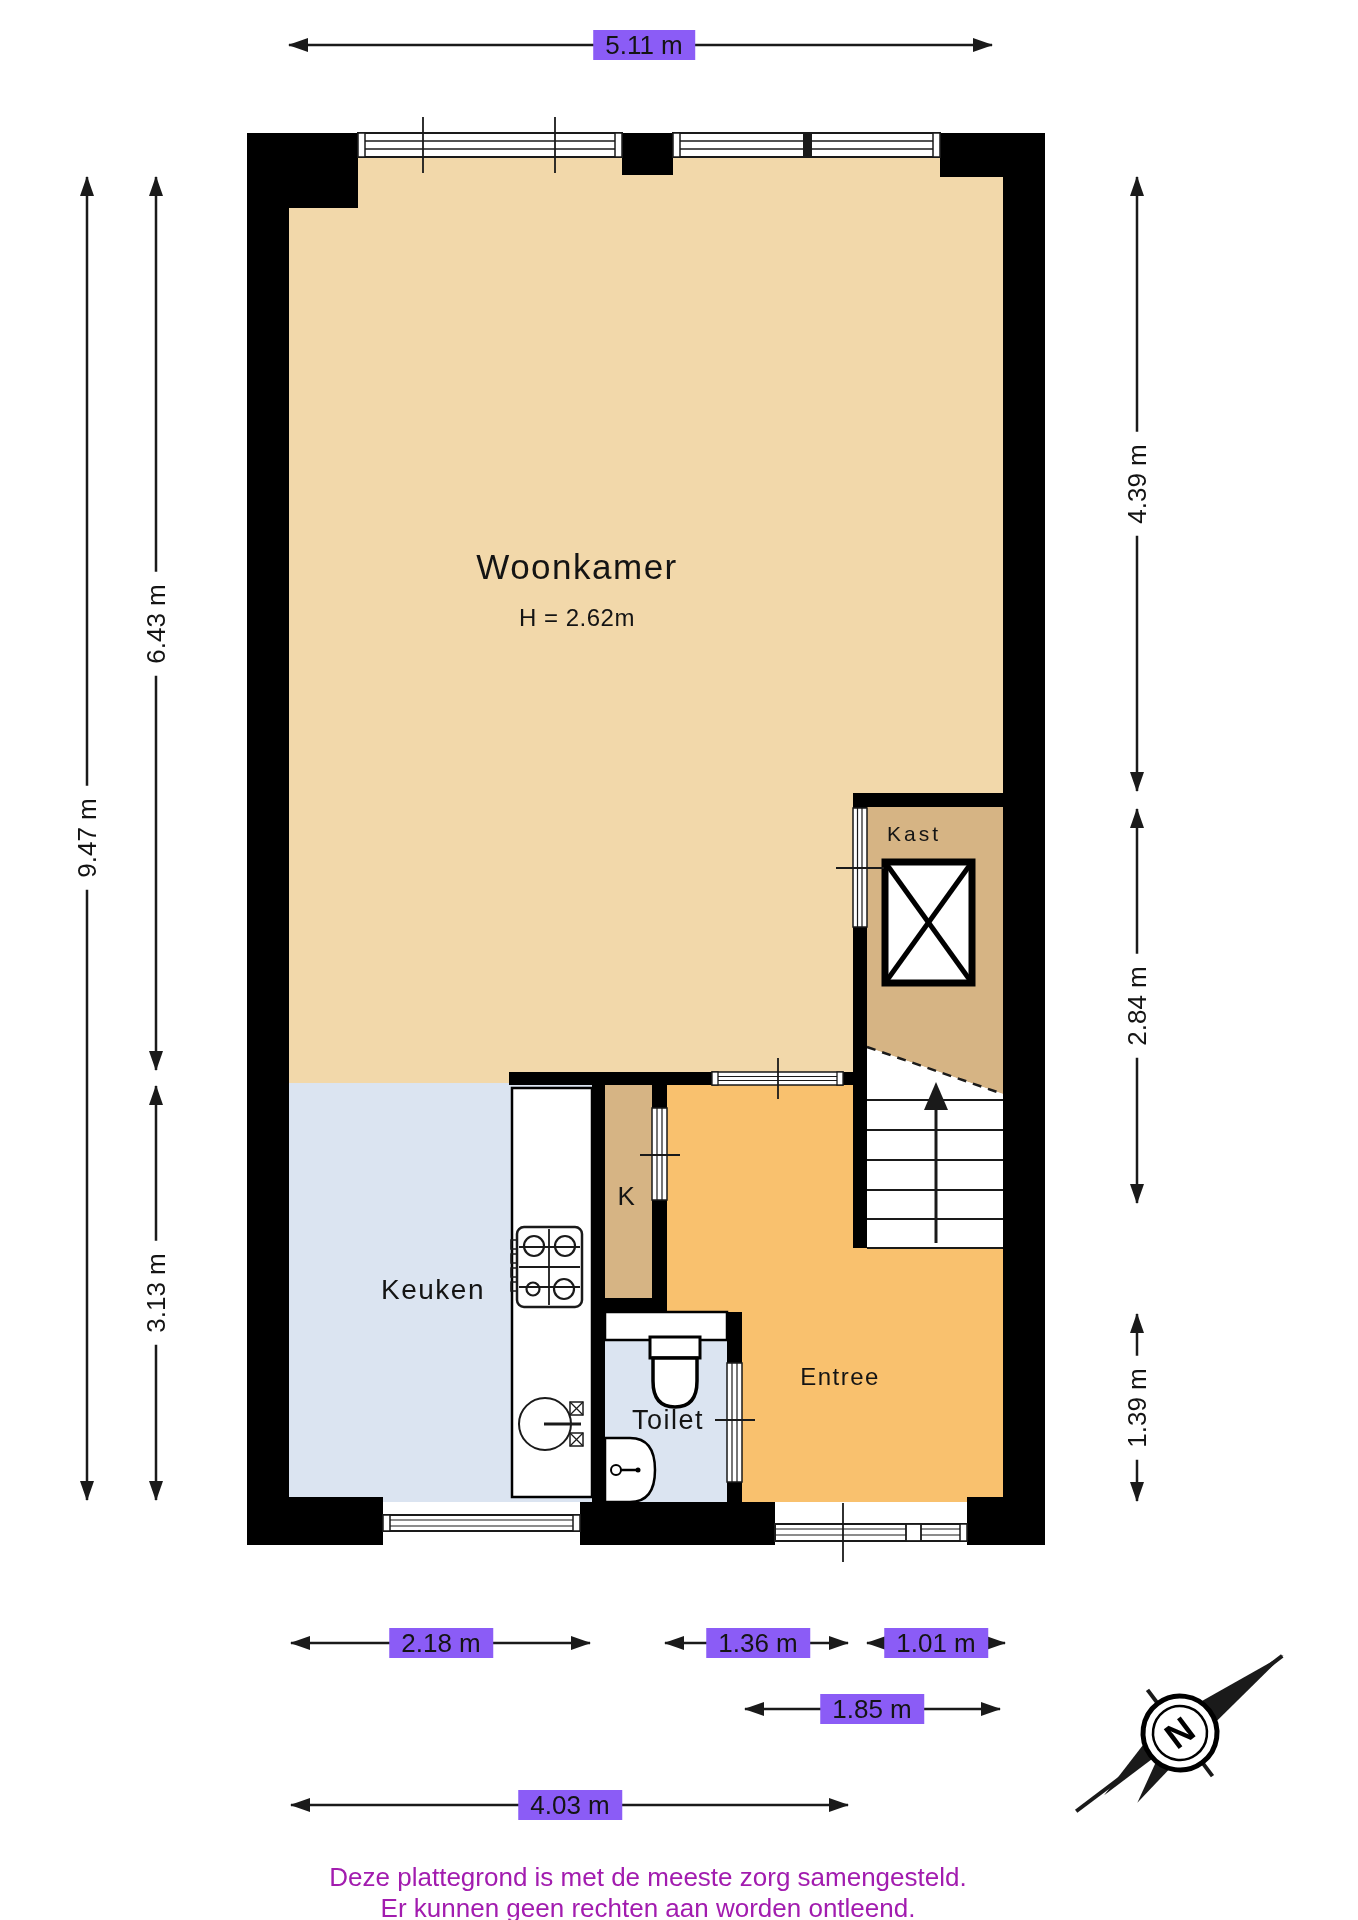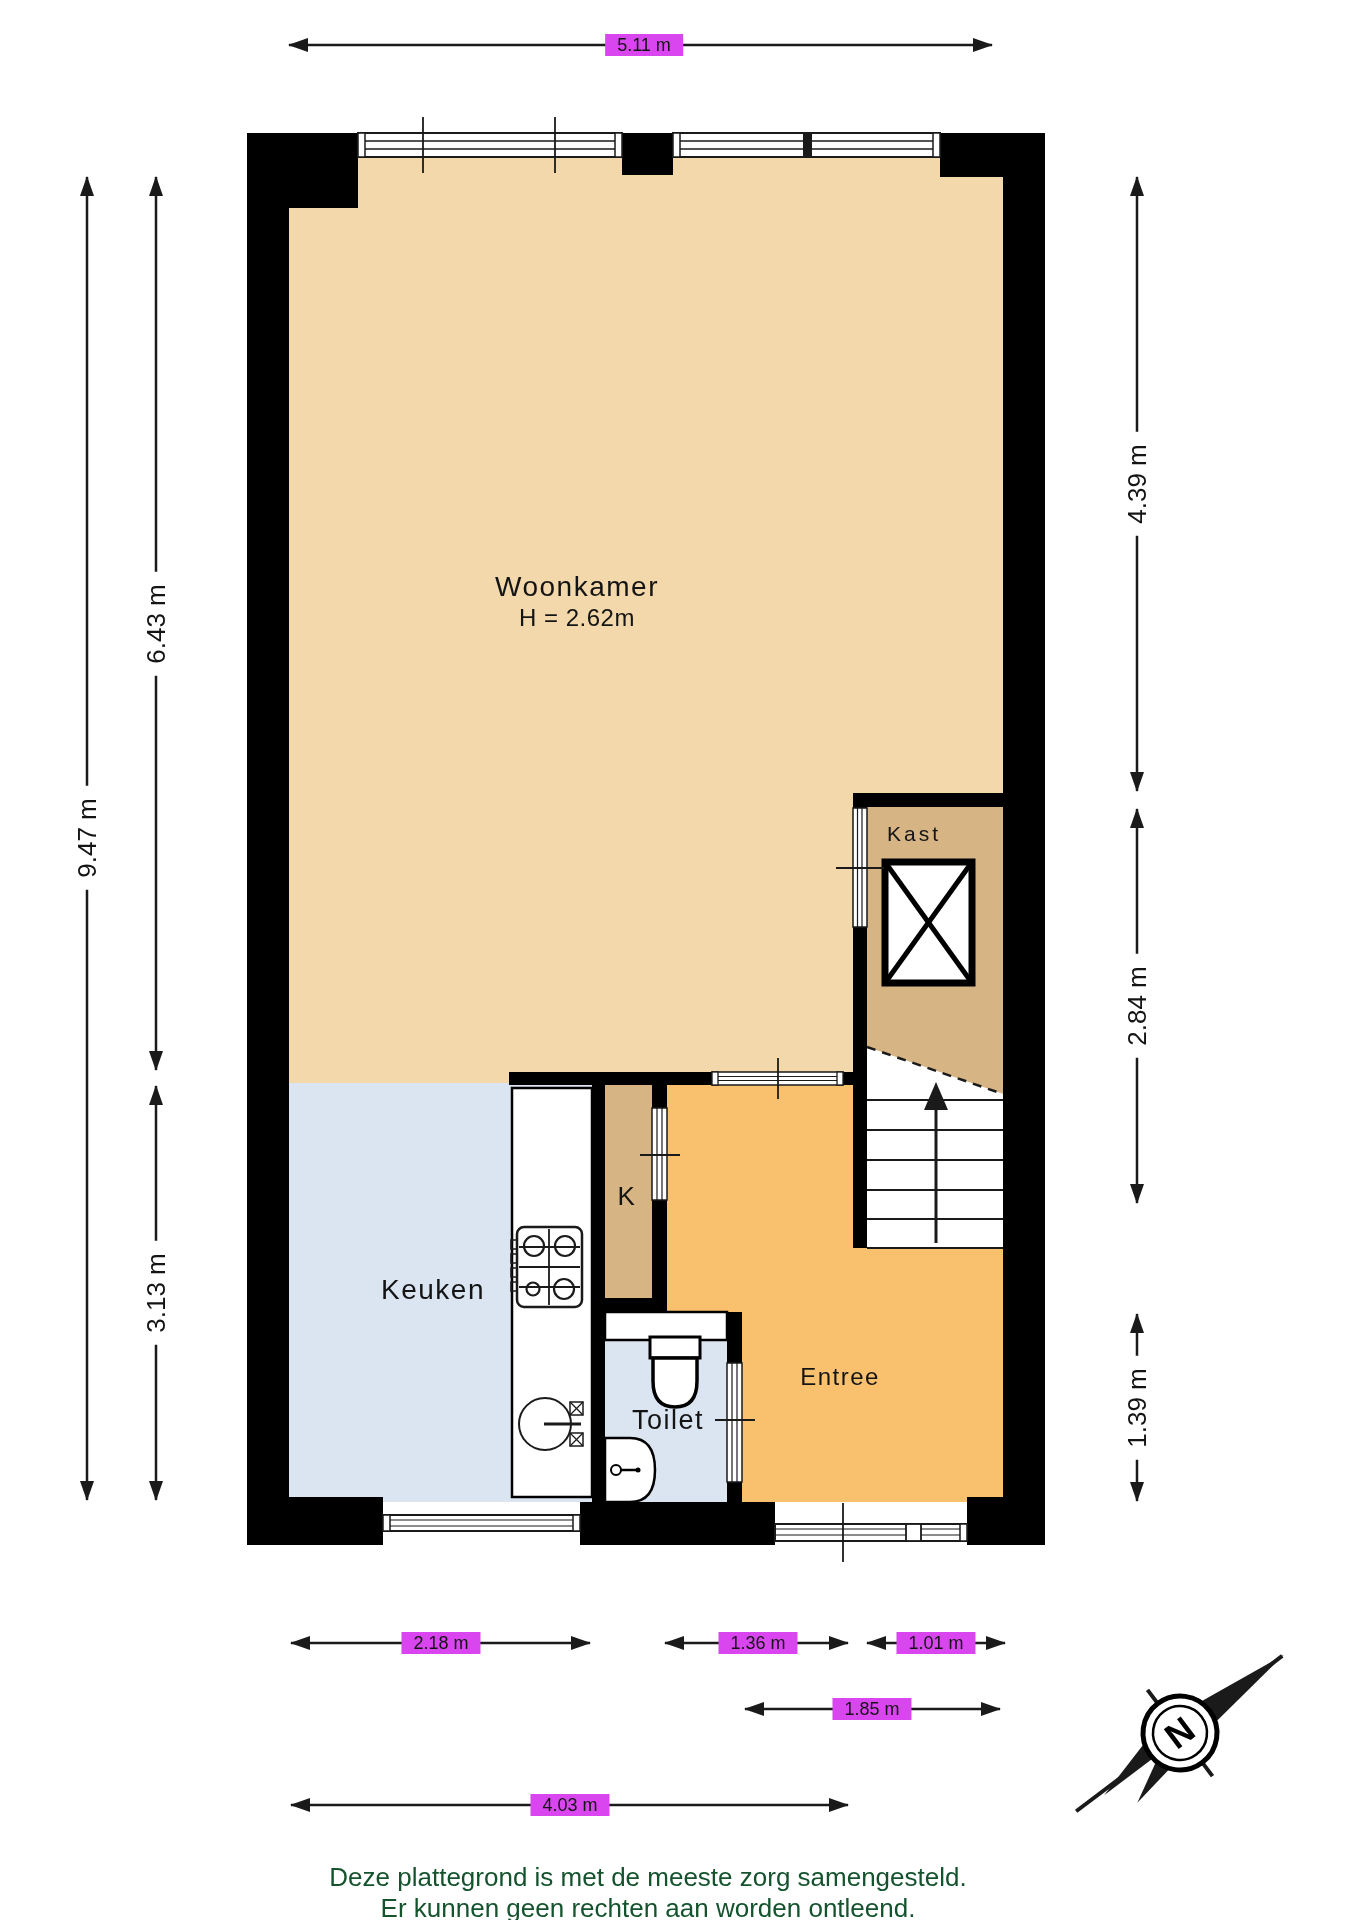--- a/index.html
+++ b/index.html
@@ -18,29 +18,29 @@
     white-space:nowrap;
     line-height:1;
   }
   .vlbl{
     transform:translate(-50%,-50%) rotate(-90deg);
     background:#ffffff;
     padding:2px 12px;
     font-size:26px;
   }
   .hlbl{
-    background:#d946ef;
+    background:#8b5cf6;
     padding:2px 12px;
-    font-size:18px;
+    font-size:26px;
   }
   .room{letter-spacing:1.5px;}
   .footer-line{
     position:absolute;
     transform:translate(-50%,-50%);
-    color:#14532d;
+    color:#a21caf;
     font-size:26px;
     white-space:nowrap;
   }
 </style>
 </head>
 <body>
 
 <div class="canvas">
 
 <svg class="plan" width="1358" height="1920" viewBox="0 0 1358 1920">
@@ -235,21 +235,21 @@
     <polygon points="-98,4 -28,-15 -28,4" fill="#1a1a1a"></polygon>
     <polygon points="-76,30 -28,4 -28,22" fill="#1a1a1a"></polygon>
     <line x1="0" y1="-54" x2="0" y2="-28" stroke="#1a1a1a" stroke-width="4"></line>
     <line x1="0" y1="28" x2="0" y2="54" stroke="#1a1a1a" stroke-width="4"></line>
     <circle cx="0" cy="0" r="37" fill="#ffffff" stroke="#000" stroke-width="5"></circle>
     <circle cx="0" cy="0" r="27" fill="#ffffff" stroke="#000" stroke-width="2.5"></circle>
     <text x="0" y="12" text-anchor="middle" font-size="36" font-weight="bold" fill="#000">N</text>
   </g>
 </svg>
 
-<div class="lbl room" style="left:577px;top:587px;font-size:28px">Woonkamer</div>
+<div class="lbl room" style="left:577px;top:566px;font-size:35px">Woonkamer</div>
 <div class="lbl room" style="left:577px;top:618px;font-size:24px;letter-spacing:0.5px">H = 2.62m</div>
 <div class="lbl room" style="left:914px;top:833px;font-size:21px;letter-spacing:3px">Kast</div>
 <div class="lbl room" style="left:627px;top:1196px;font-size:26px">K</div>
 <div class="lbl room" style="left:433px;top:1290px;font-size:28px">Keuken</div>
 <div class="lbl room" style="left:668px;top:1420px;font-size:27px">Toilet</div>
 <div class="lbl room" style="left:840px;top:1377px;font-size:24px">Entree</div>
 
 <div class="lbl hlbl" style="left:644px;top:45px">5.11 m</div>
 <div class="lbl vlbl" style="left:87px;top:838px">9.47 m</div>
 <div class="lbl vlbl" style="left:156px;top:624px">6.43 m</div>

